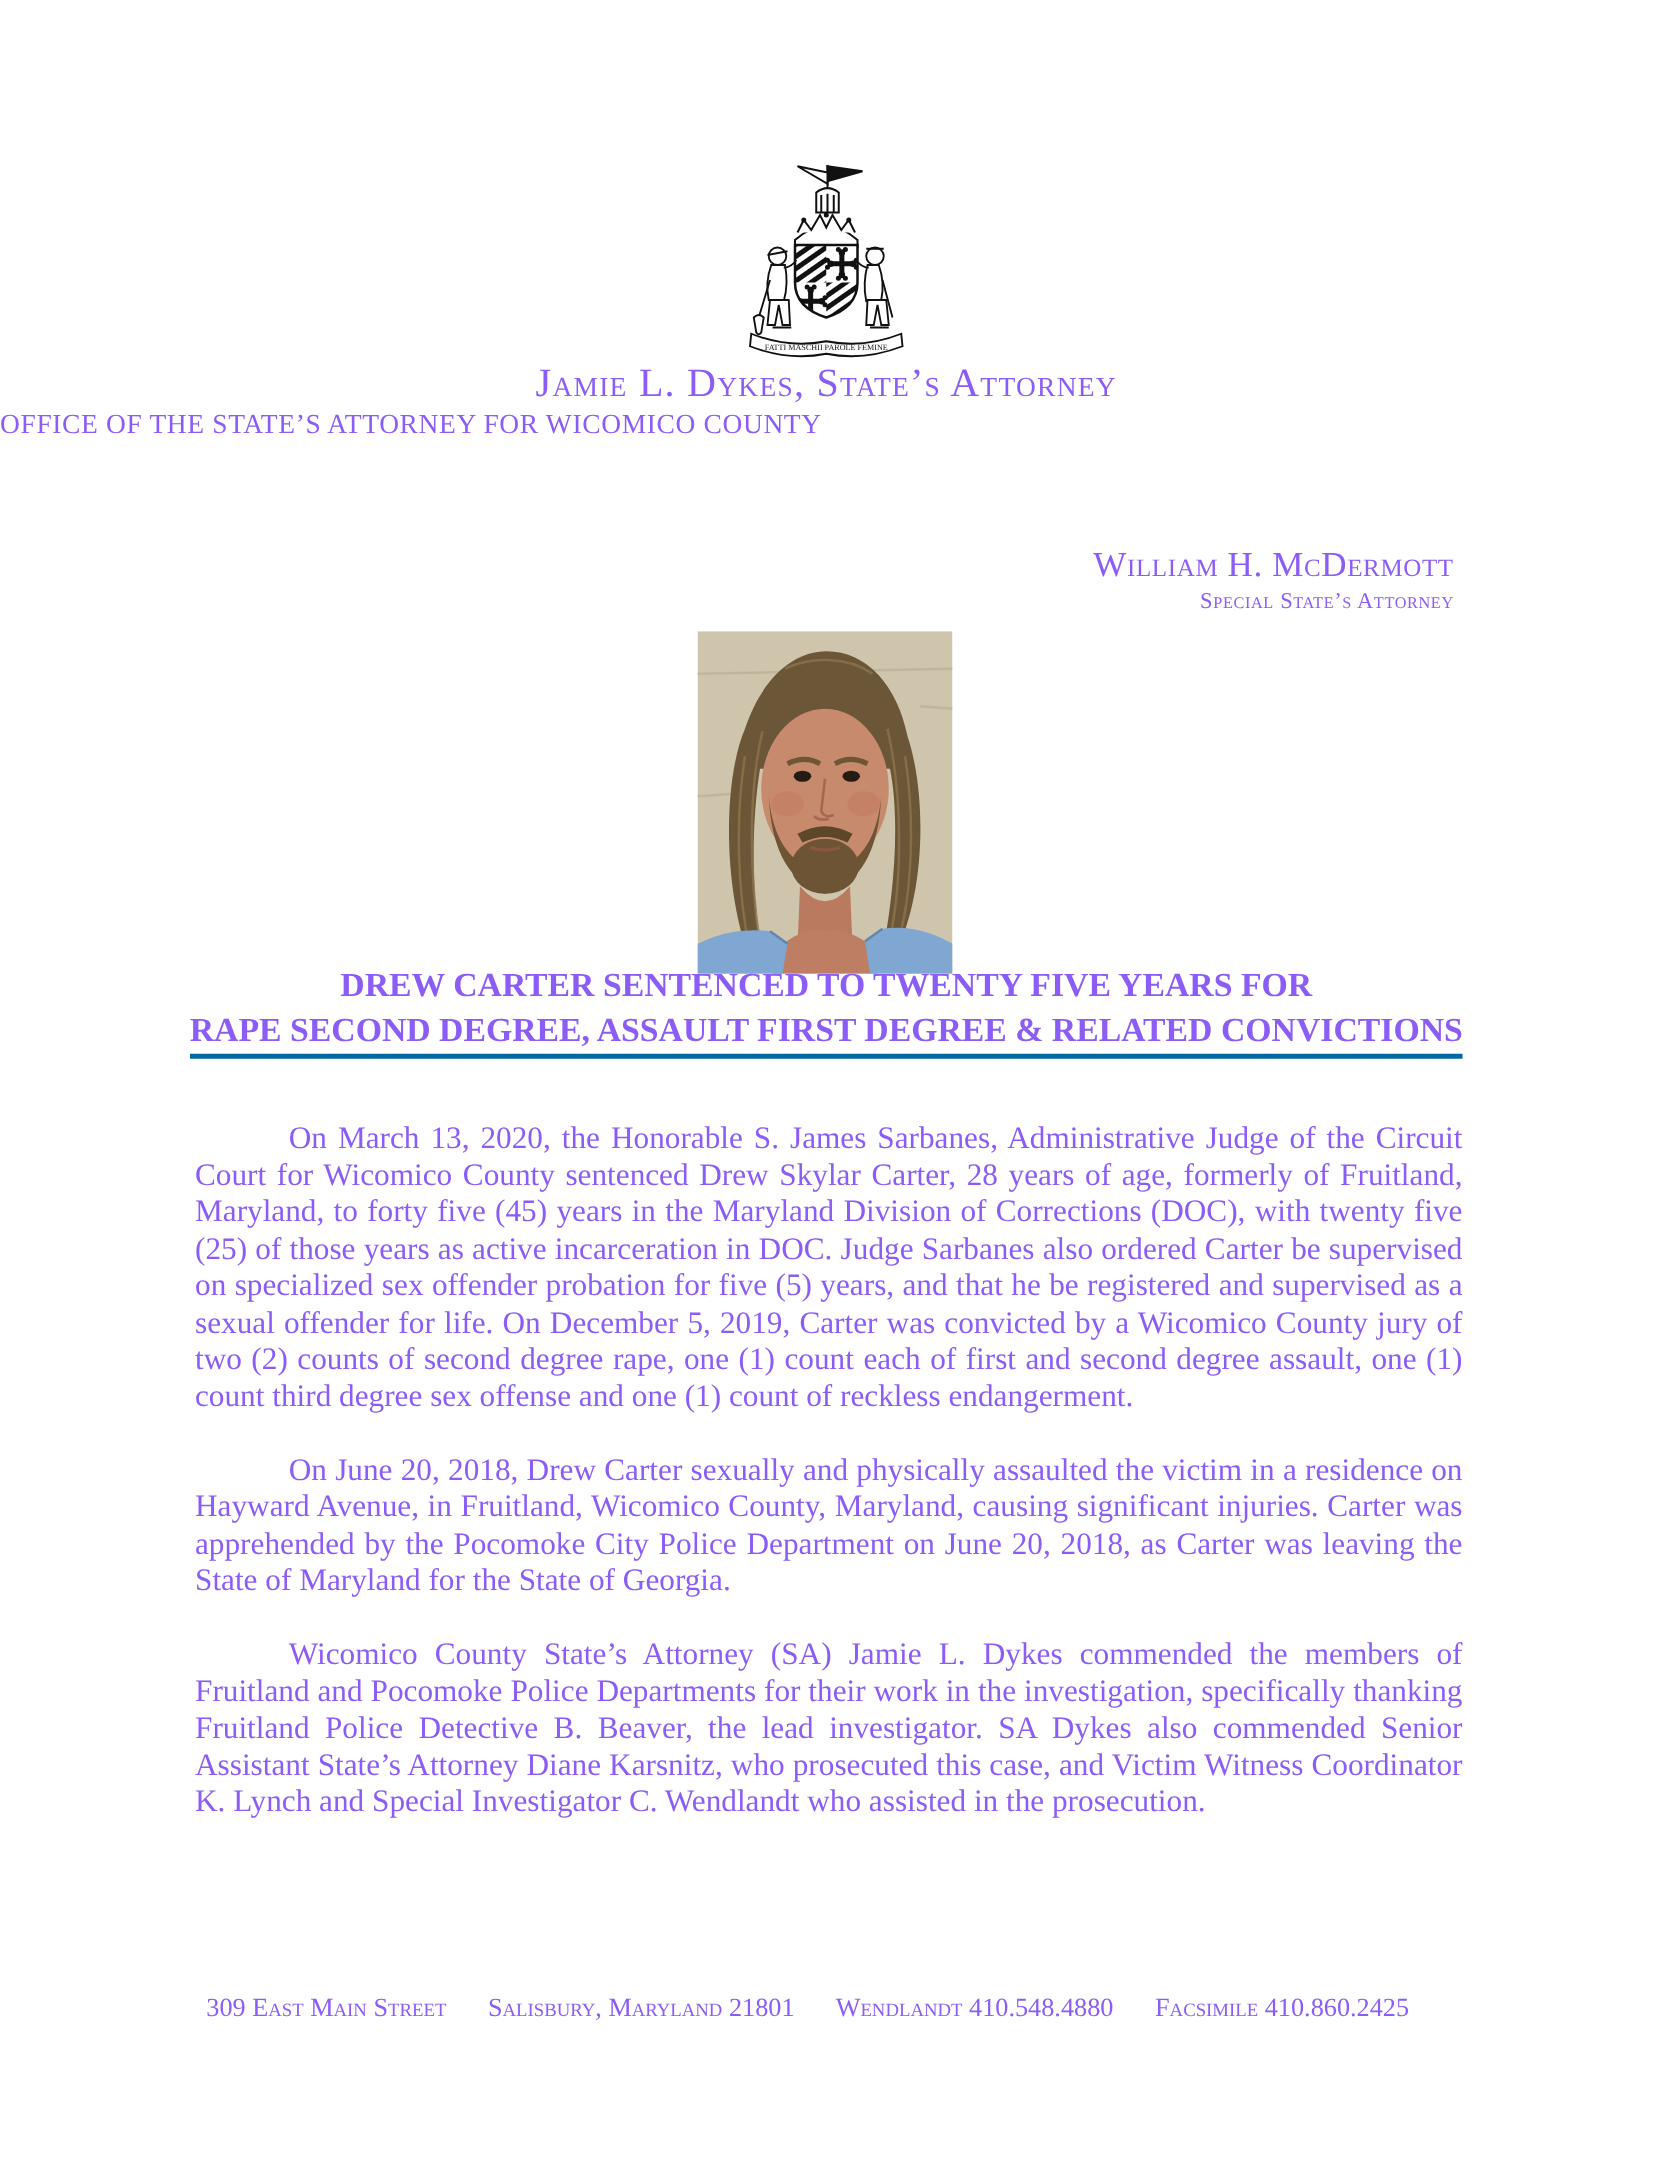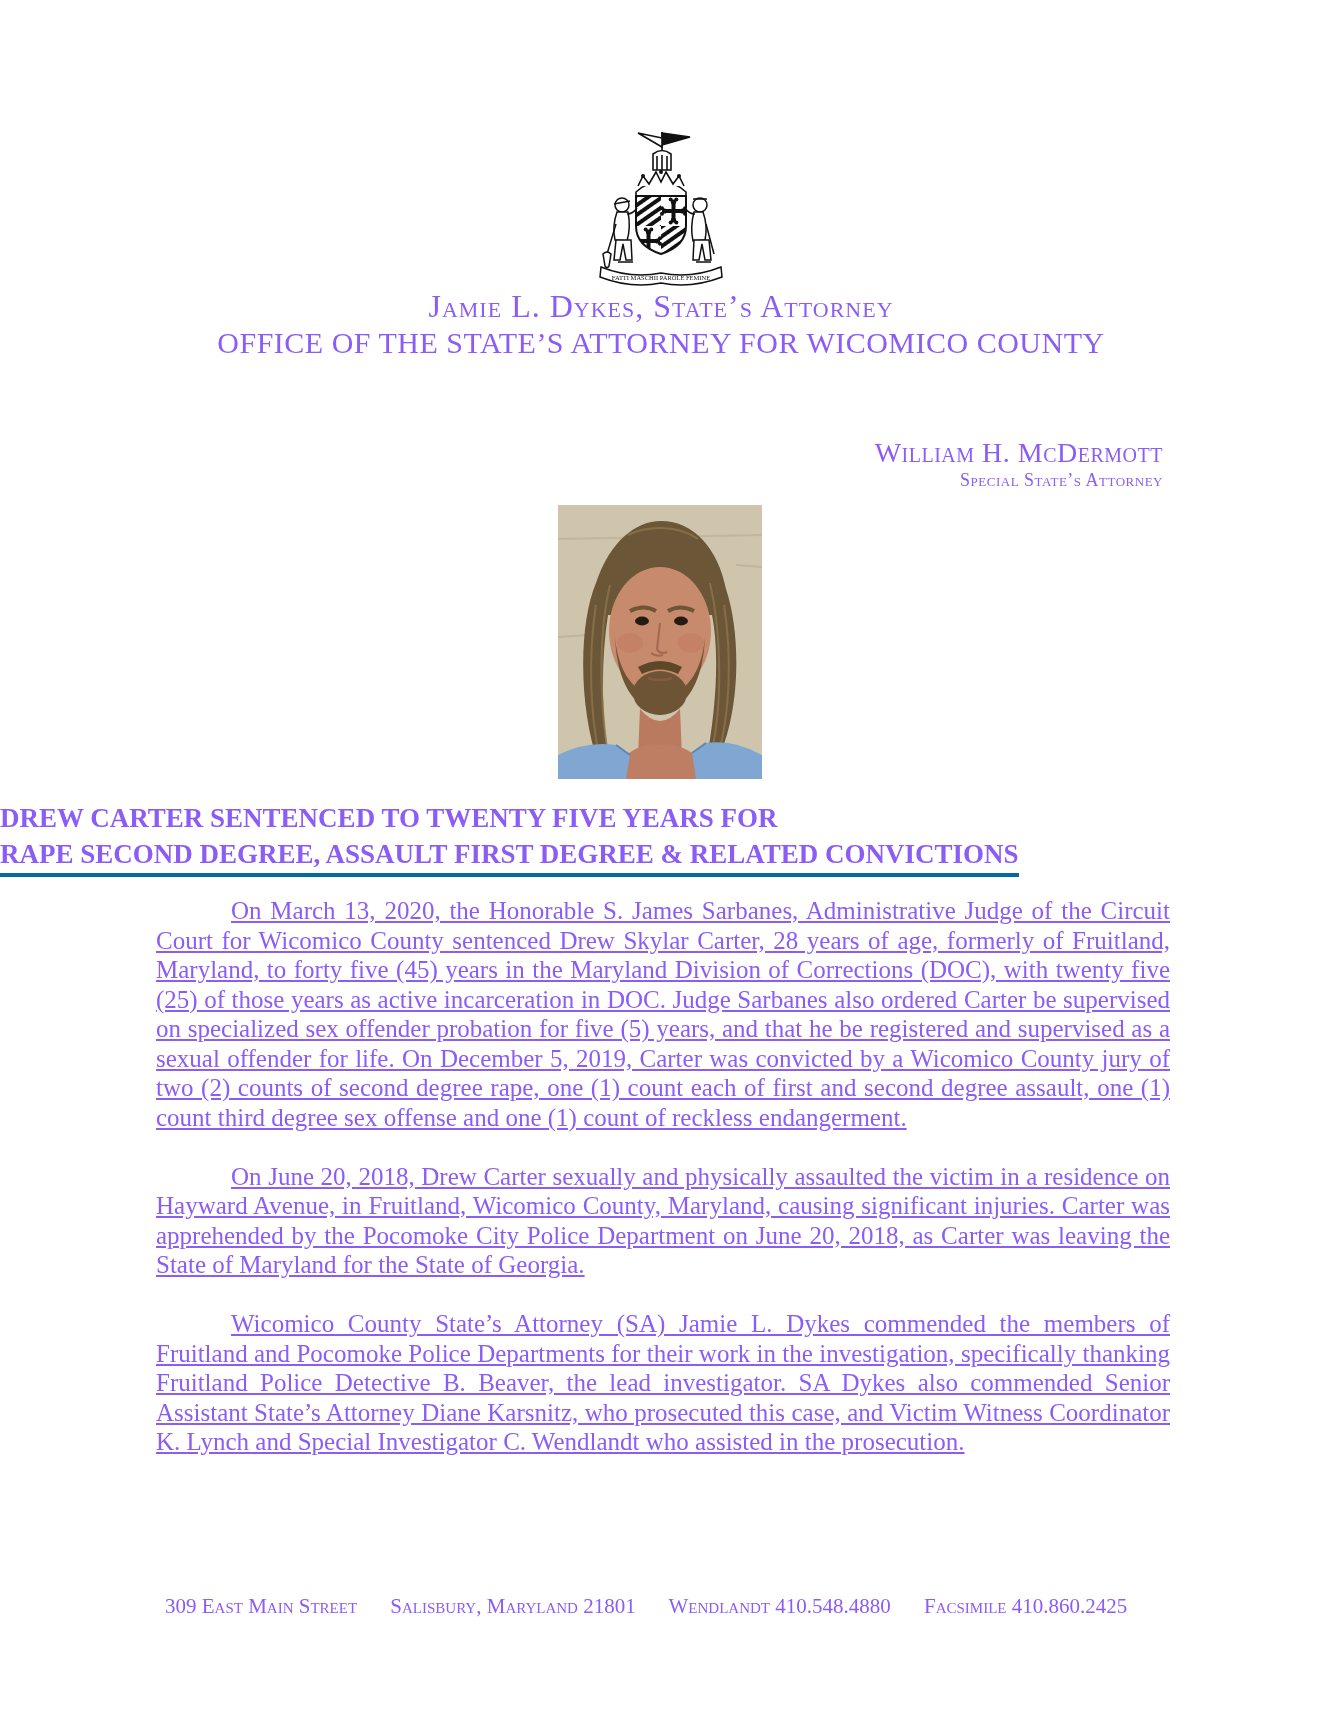--- a/index.html
+++ b/index.html
@@ -18,50 +18,48 @@
 
   
   .hdr1 {
     position:absolute; top:256px; left:0; width:100%;
     text-align:center;
     font-variant:small-caps;
     font-size:32px; letter-spacing:1px;
   }
   .hdr2 {
     position:absolute; top:294px; left:0; width:100%;
-    text-align:center;
-    font-size:30px; letter-spacing:0.5px;
+    font-size:22px; letter-spacing:0.5px;
   }
 
   
   .deputy { position:absolute; top:405px; right:159px; text-align:right; }
   .deputy-name  { font-variant:small-caps; font-size:28px; letter-spacing:0.5px; }
   .deputy-title { font-variant:small-caps; font-size:18px; letter-spacing:0.5px; margin-top:1px; }
 
   
   .photo { position:absolute; top:473px; left:558px; width:204px; height:274px; }
 
   
   .headline {
-    position:absolute; top:768px; left:0; width:100%;
-    text-align:left; font-weight:bold;
+    position:absolute; top:738px; left:0; width:100%;
+    text-align:center; font-weight:bold;
     font-size:27px; line-height:36px;
   }
   .headline .hl2 {
     display:inline-block;
     border-bottom:4px solid #0369a1;
     padding-bottom:1px;
   }
 
   
   .body {
     position:absolute; top:864px; left:156px; width:1014px;
     font-size:25px; line-height:29.5px;
     text-align:justify;
-    text-decoration:underline;
   }
   .body p { margin:0 0 29.5px 0; text-indent:75px; }
 
   
   .footer {
     position:absolute; top:1562px; left:165px; right:150px;
     font-variant:small-caps;
     font-size:21px;
     white-space:nowrap;
   }

